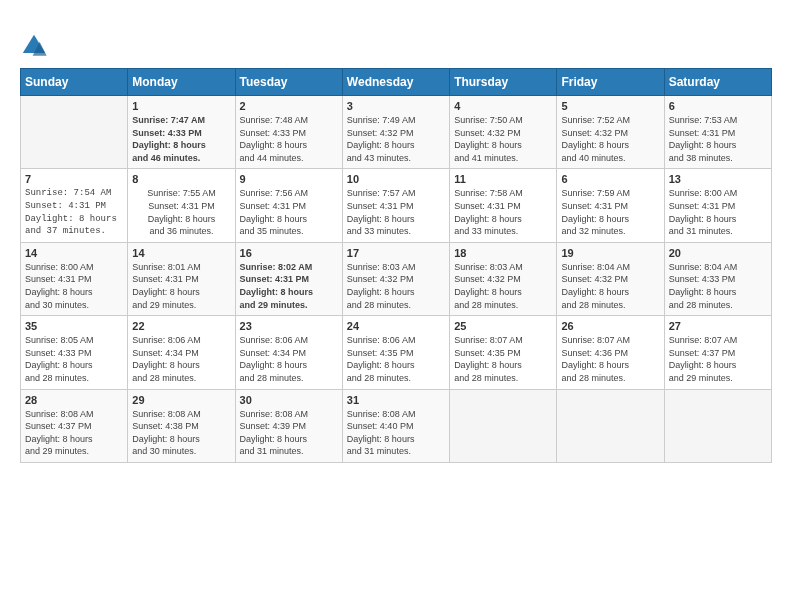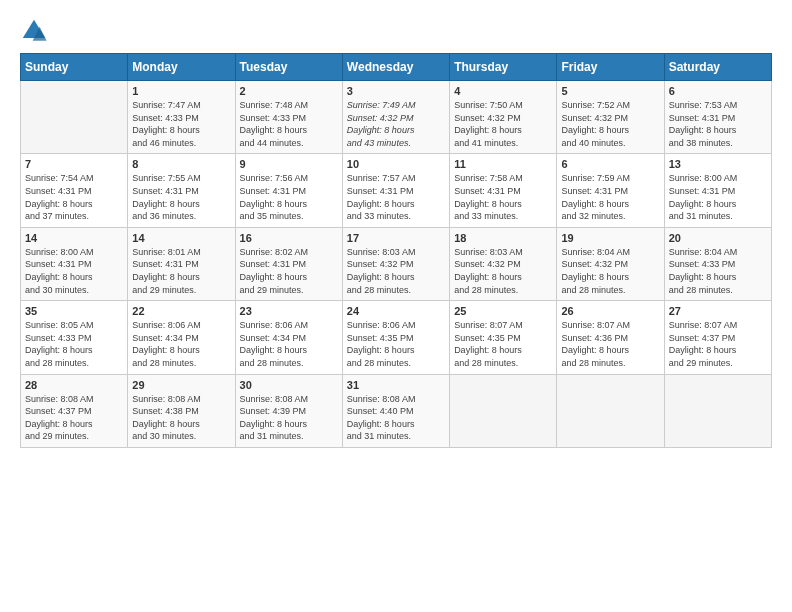--- a/index.html
+++ b/index.html
@@ -6,21 +6,21 @@
     body {
       width: 792px;
       height: 612px;
       font-family: Arial, sans-serif;
       background: #fff;
       overflow: hidden;
     }
     .page {
       width: 792px;
       height: 612px;
-      padding: 17px 20px 10px 20px;
+      padding: 32px 20px 10px 20px;
     }
     .header-area {
       display: flex;
       justify-content: space-between;
       align-items: flex-start;
       margin-bottom: 8px;
     }
     .logo-icon {
       width: 28px;
       height: 28px;
@@ -124,35 +124,35 @@
           <th>Thursday</th>
           <th>Friday</th>
           <th>Saturday</th>
         </tr>
     </thead>
     <tbody id="calendar-body">
     <tr>
           <td class="empty"></td>
           <td>
             <span class="day-num">1</span>
-            <div class="day-info" style="white-space: pre-line;">Sunrise: 7:47 AM
+            <div class="day-info" style="white-space: pre-line; font-weight: bold;">Sunrise: 7:47 AM
 Sunset: 4:33 PM
 Daylight: 8 hours
 and 46 minutes.</div>
           </td>
           <td>
             <span class="day-num">2</span>
             <div class="day-info" style="white-space: pre-line;">Sunrise: 7:48 AM
 Sunset: 4:33 PM
 Daylight: 8 hours
 and 44 minutes.</div>
           </td>
           <td>
             <span class="day-num">3</span>
-            <div class="day-info" style="white-space: pre-line; font-style: italic;">Sunrise: 7:49 AM
+            <div class="day-info" style="white-space: pre-line;">Sunrise: 7:49 AM
 Sunset: 4:32 PM
 Daylight: 8 hours
 and 43 minutes.</div>
           </td>
           <td>
             <span class="day-num">4</span>
             <div class="day-info" style="white-space: pre-line;">Sunrise: 7:50 AM
 Sunset: 4:32 PM
 Daylight: 8 hours
 and 41 minutes.</div>
@@ -168,28 +168,28 @@
             <span class="day-num">6</span>
             <div class="day-info" style="white-space: pre-line;">Sunrise: 7:53 AM
 Sunset: 4:31 PM
 Daylight: 8 hours
 and 38 minutes.</div>
           </td>
         </tr>
         <tr>
           <td>
             <span class="day-num">7</span>
-            <div class="day-info" style="white-space: pre-line;">Sunrise: 7:54 AM
+            <div class="day-info" style="white-space: pre-line; font-family: Liberation Mono, monospace;">Sunrise: 7:54 AM
 Sunset: 4:31 PM
 Daylight: 8 hours
 and 37 minutes.</div>
           </td>
           <td>
             <span class="day-num">8</span>
-            <div class="day-info" style="white-space: pre-line;">Sunrise: 7:55 AM
+            <div class="day-info" style="white-space: pre-line; text-align: center;">Sunrise: 7:55 AM
 Sunset: 4:31 PM
 Daylight: 8 hours
 and 36 minutes.</div>
           </td>
           <td>
             <span class="day-num">9</span>
             <div class="day-info" style="white-space: pre-line;">Sunrise: 7:56 AM
 Sunset: 4:31 PM
 Daylight: 8 hours
 and 35 minutes.</div>
@@ -233,21 +233,21 @@
           </td>
           <td>
             <span class="day-num">14</span>
             <div class="day-info" style="white-space: pre-line;">Sunrise: 8:01 AM
 Sunset: 4:31 PM
 Daylight: 8 hours
 and 29 minutes.</div>
           </td>
           <td>
             <span class="day-num">16</span>
-            <div class="day-info" style="white-space: pre-line;">Sunrise: 8:02 AM
+            <div class="day-info" style="white-space: pre-line; font-weight: bold;">Sunrise: 8:02 AM
 Sunset: 4:31 PM
 Daylight: 8 hours
 and 29 minutes.</div>
           </td>
           <td>
             <span class="day-num">17</span>
             <div class="day-info" style="white-space: pre-line;">Sunrise: 8:03 AM
 Sunset: 4:32 PM
 Daylight: 8 hours
 and 28 minutes.</div>

